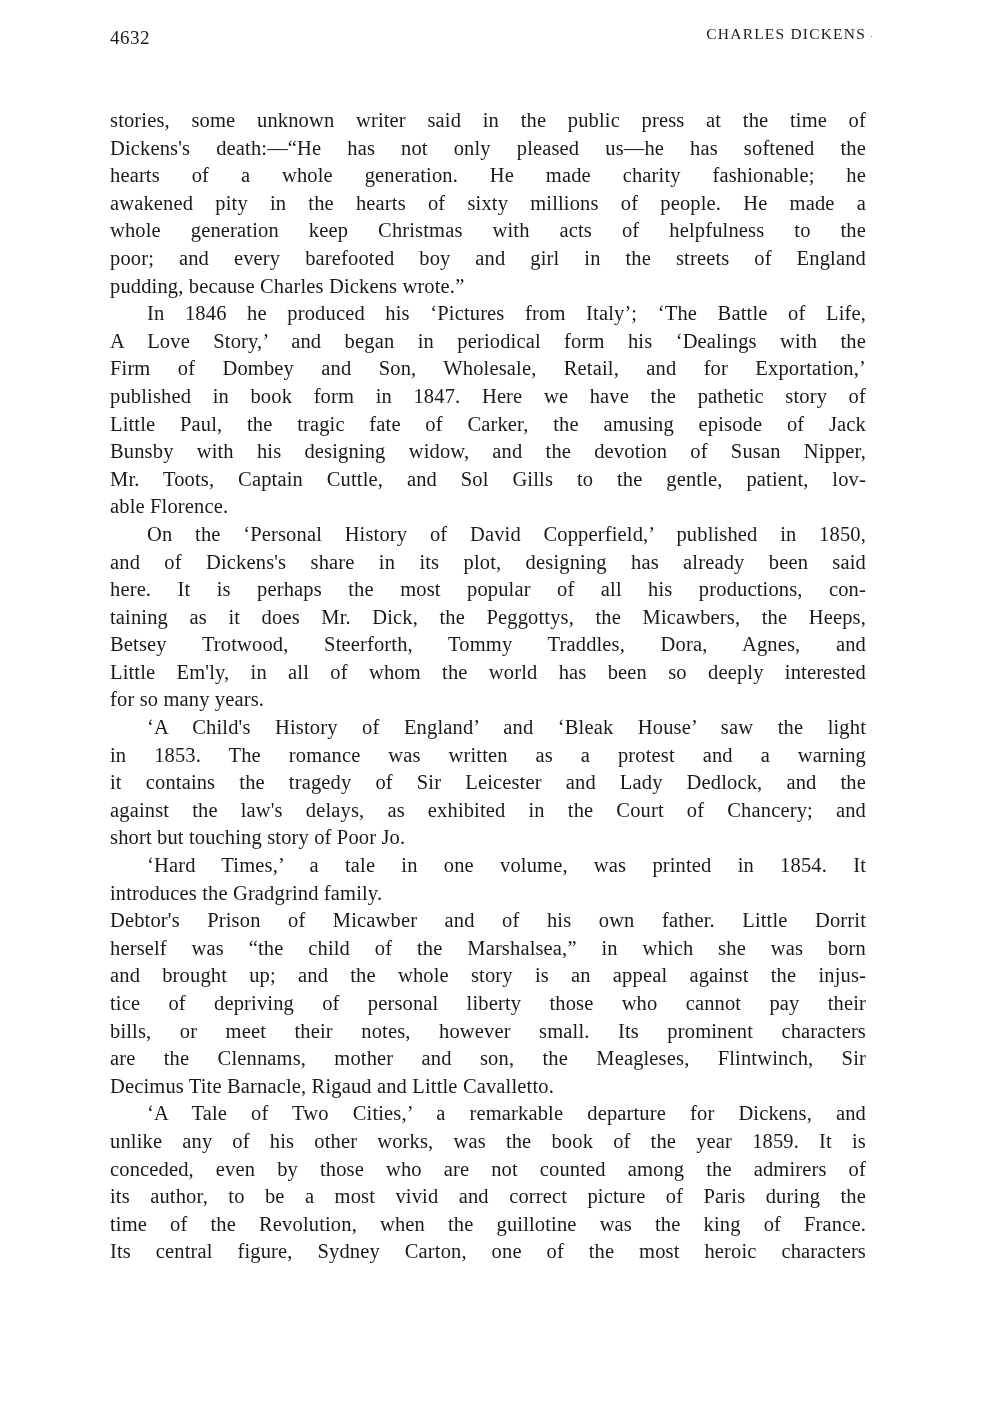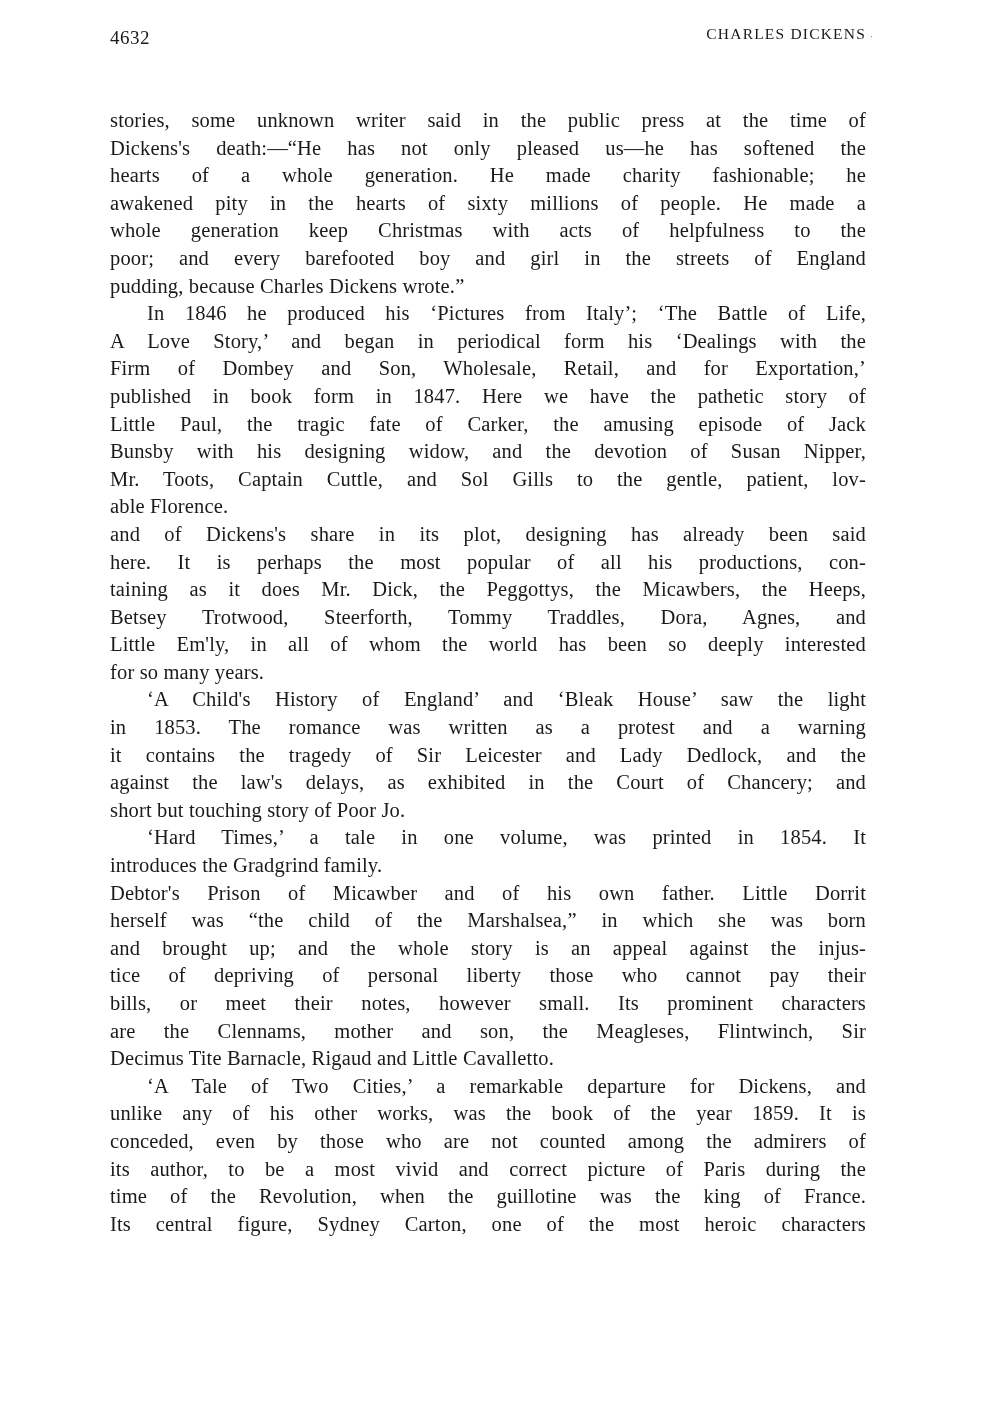--- a/index.html
+++ b/index.html
@@ -99,20 +99,21 @@
       <span class="line">A Love Story,’ and began in periodical form his ‘Dealings with the</span>
       <span class="line">Firm of Dombey and Son, Wholesale, Retail, and for Exportation,’</span>
       <span class="line">published in book form in 1847.  Here we have the pathetic story of</span>
       <span class="line">Little Paul, the tragic fate of Carker, the amusing episode of Jack</span>
       <span class="line">Bunsby with his designing widow, and the devotion of Susan Nipper,</span>
       <span class="line">Mr. Toots, Captain Cuttle, and Sol Gills to the gentle, patient, lov-</span>
       <span class="line last">able Florence.</span>
     </div>
 
     <div class="paragraph">
+      <span class="line indent">On the ‘Personal History of David Copperfield,’ published in 1850,</span>
       <span class="line">and of Dickens's share in its plot, designing has already been said</span>
       <span class="line">here.  It is perhaps the most popular of all his productions, con-</span>
       <span class="line">taining as it does Mr. Dick, the Peggottys, the Micawbers, the Heeps,</span>
       <span class="line">Betsey Trotwood, Steerforth, Tommy Traddles, Dora, Agnes, and</span>
       <span class="line">Little Em'ly, in all of whom the world has been so deeply interested</span>
       <span class="line last">for so many years.</span>
     </div>
 
     <div class="paragraph">
       <span class="line indent">‘A Child's History of England’ and ‘Bleak House’ saw the light</span>

